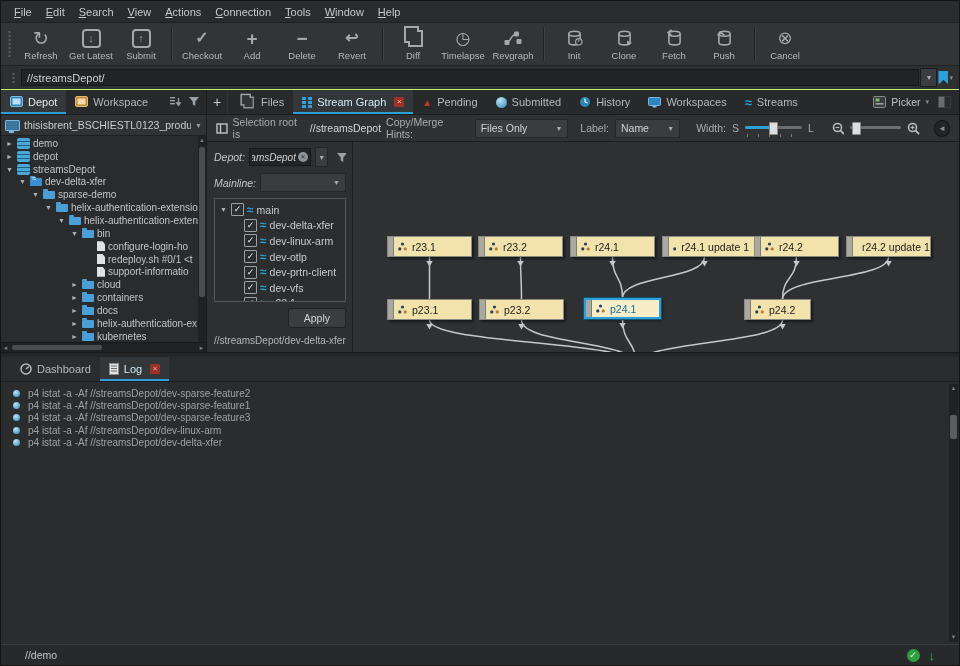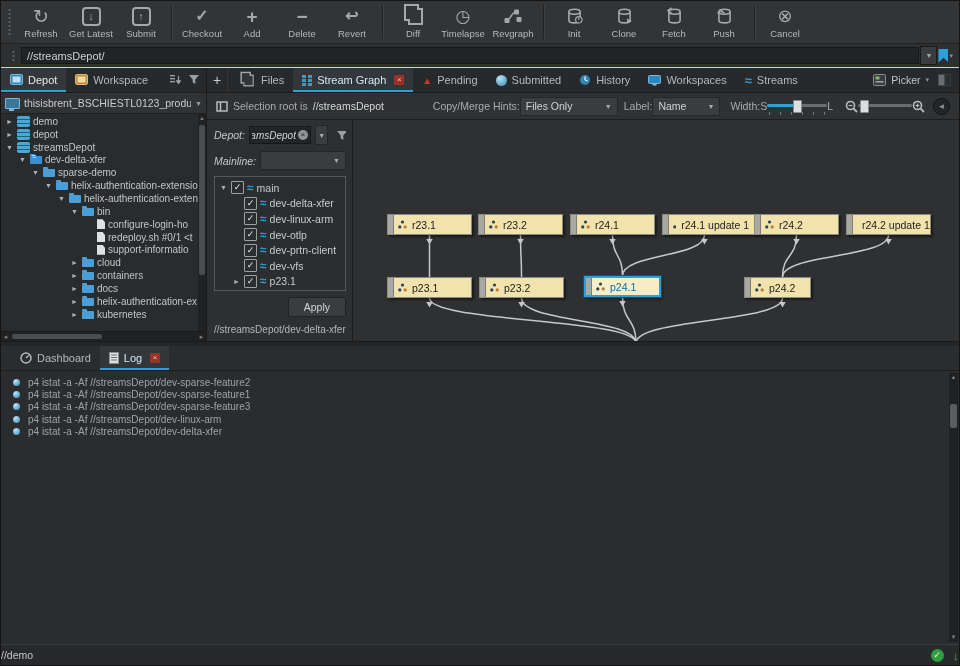--- a/index.html
+++ b/index.html
@@ -68,21 +68,21 @@
   .content{flex:1;display:flex;flex-direction:column;min-width:0;min-height:0;background:#2d2f31;}
   .ctabs{height:24px;background:#27292b;border-bottom:1px solid #1c1c1c;display:flex;align-items:center;padding-right:8px;flex:0 0 auto;}
   .ctab-plus{width:20px;text-align:center;color:#c8cacc;font-size:14px;line-height:24px;border-right:1px solid #333;}
   .ctab{display:flex;align-items:center;gap:5px;height:100%;padding:0 9px;font-size:11px;color:#b6b8ba;white-space:nowrap;}
   .ctab.active{background:#34373a;color:#cfe9f7;box-shadow:inset 0 -2px 0 var(--accent);}
   .tab-close{width:10px;height:10px;background:#9c3128;color:#e6c4bf;font-size:8px;line-height:10px;text-align:center;border-radius:1px;margin-left:3px;}
   .picker{margin-left:auto;display:flex;align-items:center;gap:5px;color:#c0c2c4;font-size:10.5px;}
 
   .gtoolbar{height:26px;background:#2f3133;border-bottom:1px solid #1d1d1d;display:flex;align-items:center;padding:0 9px;font-size:10.5px;color:#a9acae;gap:5px;flex:0 0 auto;justify-content:center;}
   .selroot-path{color:#d4d7d9;}
-  .gt-right{margin-left:auto;display:flex;align-items:center;}
+  .gt-right{margin-left:auto;display:flex;align-items:center;gap:6px;}
   .fake-select{display:flex;align-items:center;justify-content:space-between;background:#3a3d3f;border:1px solid #242628;height:17px;padding:0 5px;font-size:10.5px;color:#d0d2d4;gap:6px;}
   .fake-select .caret{font-size:7px;color:#a8aaac;}
   .slider{position:relative;height:16px;}
   .slider .track{position:absolute;left:0;right:0;top:6px;height:3px;background:#6a6d70;border-radius:2px;}
   .slider .fill{position:absolute;left:0;top:6px;height:3px;background:var(--accent);border-radius:2px;}
   .slider .handle{position:absolute;top:2px;width:7px;height:11px;background:#dcdee0;border:1px solid #8a8c8e;border-radius:1px;}
   .slider .ticks{position:absolute;left:2px;right:2px;bottom:-1px;height:3px;background:repeating-linear-gradient(90deg,#77797b 0 1px,transparent 1px 11px);}
   .roundbtn{width:15px;height:15px;border-radius:50%;background:#232527;border:1px solid #121314;color:#8a8c8e;font-size:8px;display:flex;align-items:center;justify-content:center;}
 
   .graph-row{flex:1;display:flex;min-height:0;}
@@ -112,30 +112,41 @@
   .btabs{height:24px;background:#2a2c2e;border-bottom:1px solid #1e1e1e;display:flex;align-items:center;padding-left:10px;flex:0 0 auto;}
   .logwrap{flex:1;position:relative;background:#2b2c2e;min-height:0;}
   .loglines{position:absolute;inset:5px 12px 0 12px;overflow:hidden;}
   .log-line{display:flex;align-items:center;gap:8px;height:12.4px;font-size:10px;color:#9fa1a3;white-space:nowrap;}
   .log-bullet{width:7px;height:7px;border-radius:50%;background:radial-gradient(circle at 35% 30%,#bfe3f4,#2e86b8);flex:0 0 auto;}
   .logsb{position:absolute;right:1px;top:2px;bottom:2px;width:9px;background:#202123;display:flex;flex-direction:column;align-items:center;}
   .logsb .arr{height:9px;font-size:6px;color:#7a7c7e;line-height:9px;}
   .logsb .hndl{width:7px;flex:0 0 24px;background:#5a5d5f;border-radius:2px;margin-top:22px;}
 
   
-  .statusbar{height:20px;background:#28292b;border-top:1px solid #3a3c3e;display:flex;align-items:center;padding:0 0;font-size:10.5px;color:#c2c4c6;flex:0 0 auto;gap:8px;}
+  .statusbar{height:20px;background:#28292b;border-top:1px solid #3a3c3e;display:flex;align-items:center;padding:0 24px;font-size:10.5px;color:#c2c4c6;flex:0 0 auto;gap:8px;}
   .st-right{margin-left:auto;display:flex;align-items:center;gap:9px;}
   .st-check{width:13px;height:13px;border-radius:50%;background:#2f9e3f;color:#eaf6ec;font-size:9px;line-height:13px;text-align:center;}
   .st-down{color:#35b14a;font-weight:bold;font-size:13px;line-height:1;}
 </style>
 </head>
 <body>
 
 <div class="app">
 
+  <div class="menubar" id="menubar">
+      <span class="menu-item"><u>F</u>ile</span>
+      <span class="menu-item"><u>E</u>dit</span>
+      <span class="menu-item"><u>S</u>earch</span>
+      <span class="menu-item"><u>V</u>iew</span>
+      <span class="menu-item"><u>A</u>ctions</span>
+      <span class="menu-item"><u>C</u>onnection</span>
+      <span class="menu-item"><u>T</u>ools</span>
+      <span class="menu-item"><u>W</u>indow</span>
+      <span class="menu-item"><u>H</u>elp</span>
+    </div>
 
   <div class="toolbar" id="toolbar">
       <div class="grip"></div>
       <div class="tb-group">
         <div class="tb-btn">
           <div class="tb-ico">
             <span class="gly" style="font-size:19px">↻</span>
           </div>
           <div class="tb-label">Refresh</div>
         </div>

